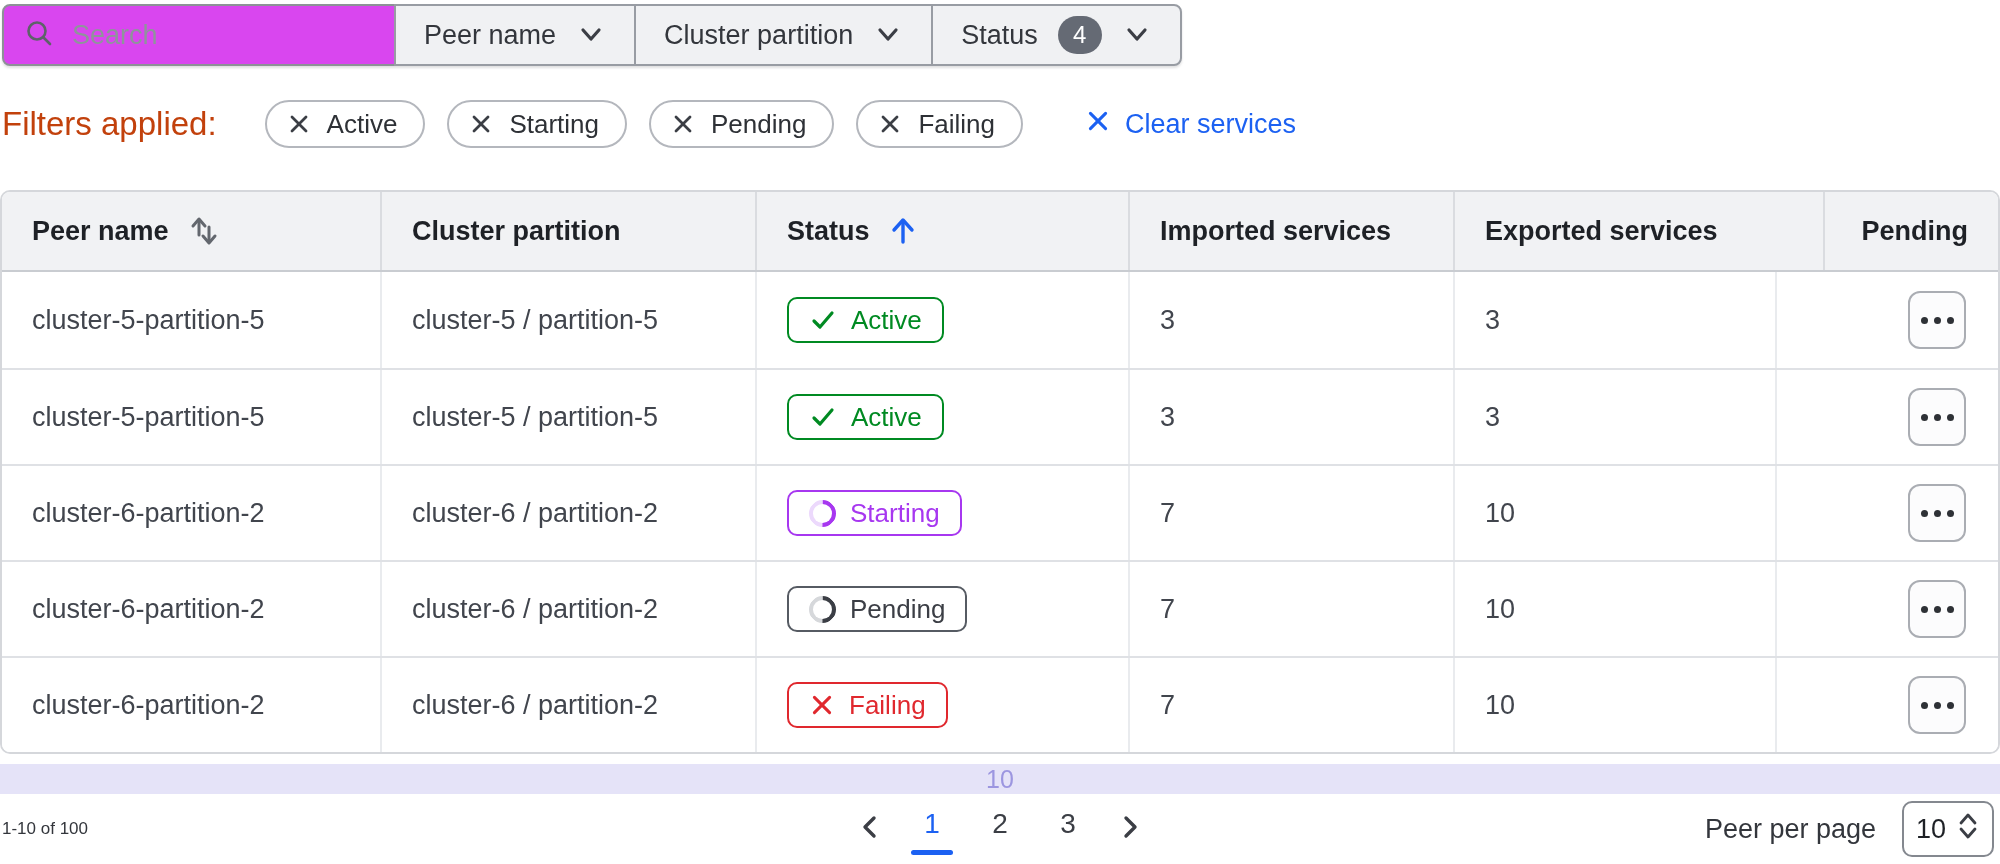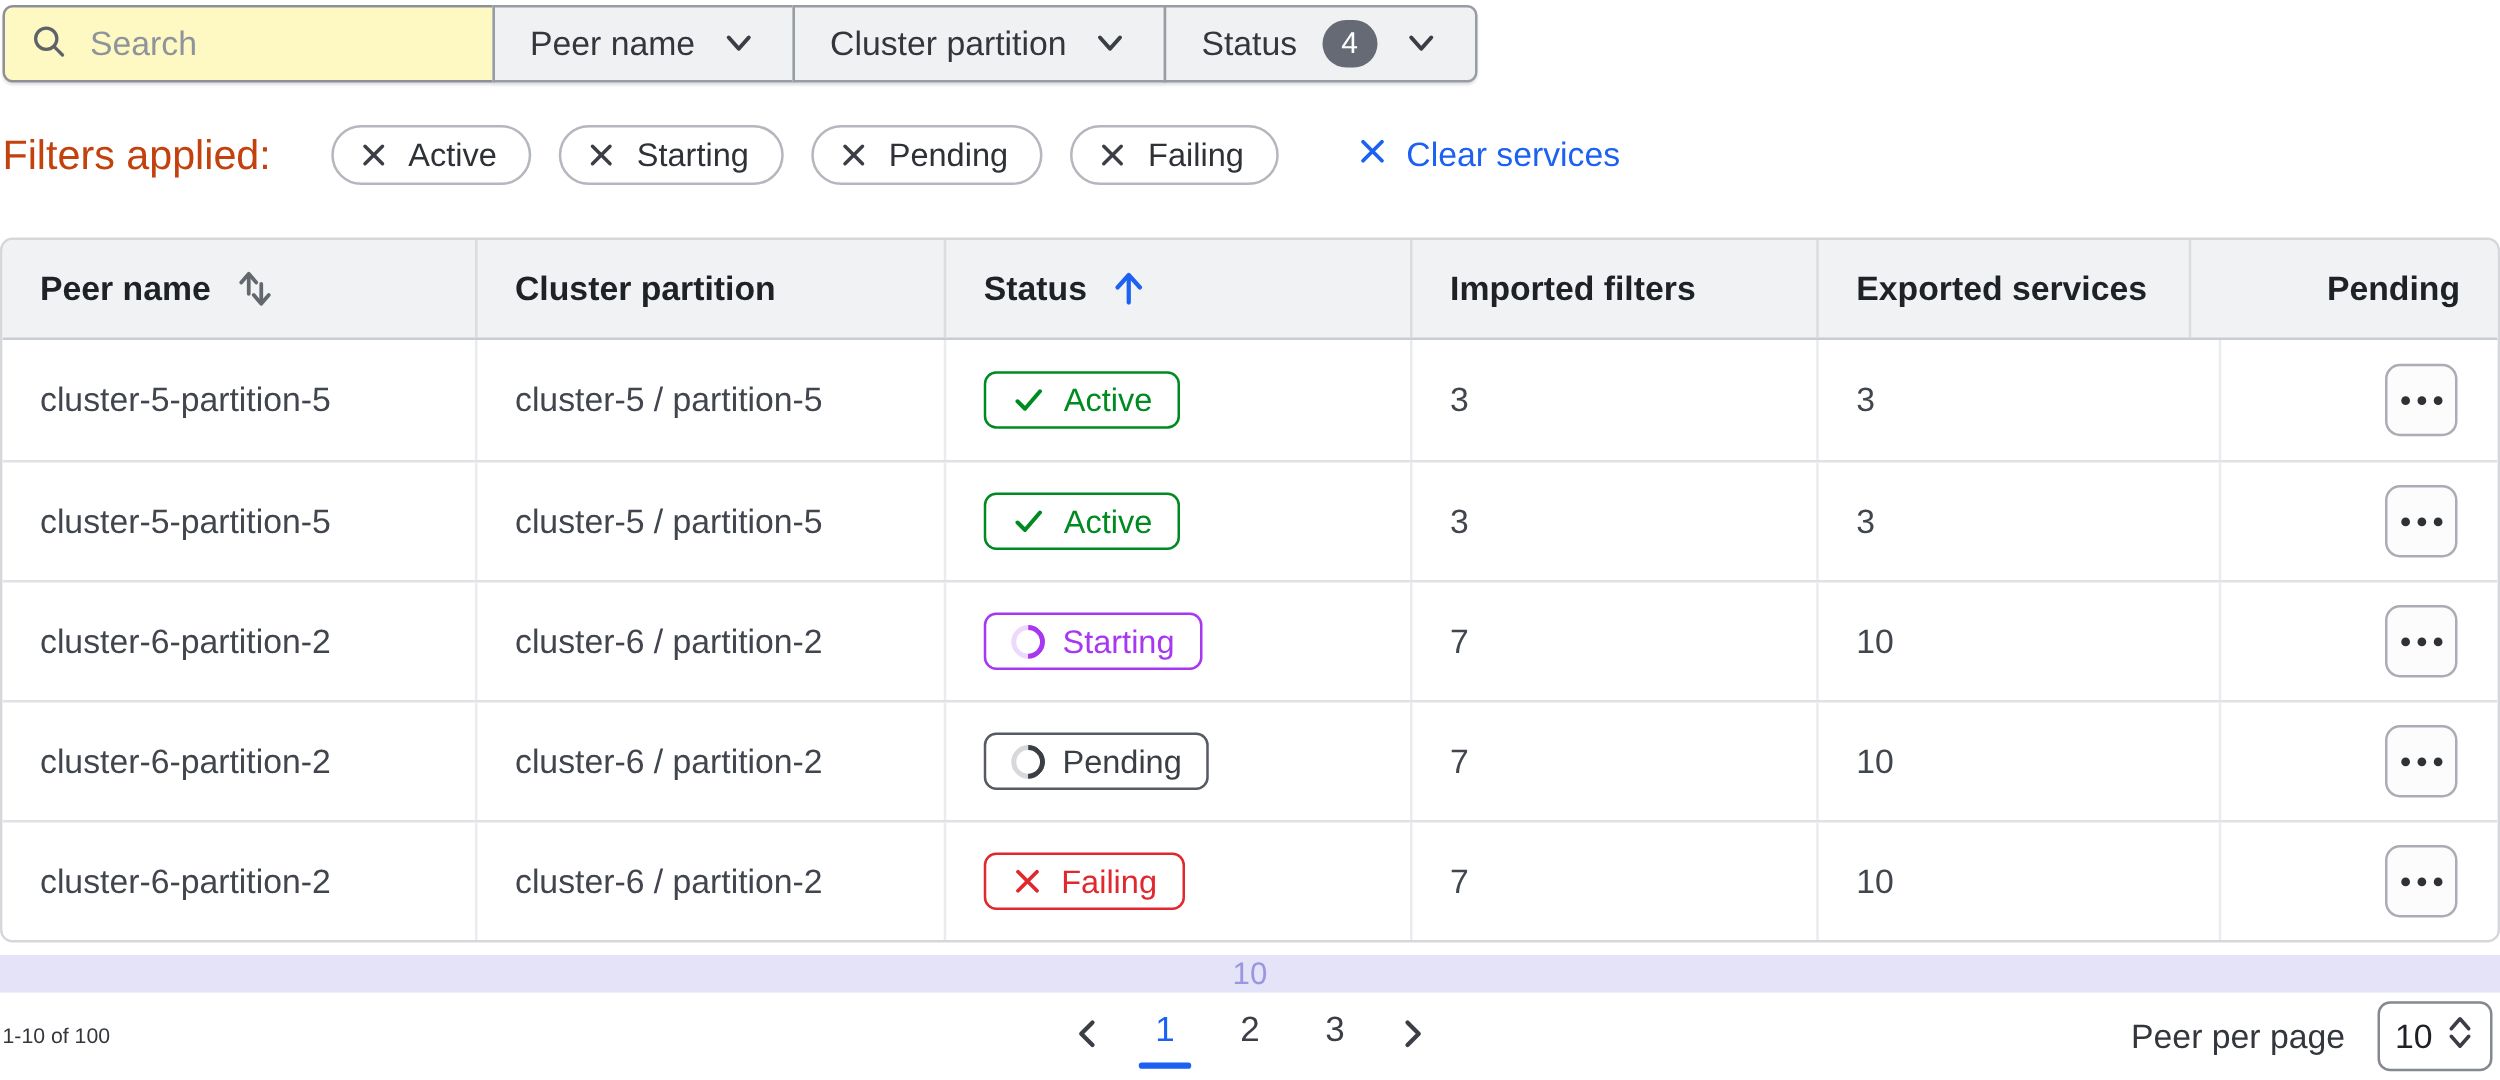--- a/index.html
+++ b/index.html
@@ -13,21 +13,21 @@
   }
 
   
   .toolbar {
     position:absolute; top:4px; left:2px;
     display:flex; align-items:stretch; height:62px;
     filter: drop-shadow(0 2px 1px rgba(60,63,70,0.16));
   }
   .search-box {
     width:394px; display:flex; align-items:center; gap:18px;
-    padding:0 20px; background:#fef9c3;
+    padding:0 20px; background:#d946ef;
     border:2px solid #8d9197; border-radius:8px 0 0 8px;
   }
   .search-input {
     border:none; outline:none; width:100%;
     font-size:27px; color:#33363c; font-family:inherit; background:transparent;
   }
   .search-input::placeholder { color:#8f949b; }
   .dropdown-btn {
     display:flex; align-items:center; gap:20px; padding:0 28px;
     background:#f0f1f3; border:2px solid #989ca3; margin-left:-2px;
@@ -237,23 +237,23 @@
       <div class="th" style="width: 373px; flex: 0 0 auto;">
         <span>Status</span>
         <span style="display:flex">
           <svg width="30" height="32" viewBox="0 0 30 32" fill="none" stroke="#1c61f2" stroke-width="3.4" stroke-linecap="round" stroke-linejoin="round">
             <line x1="15" y1="27" x2="15" y2="8"></line>
             <polyline points="6,15 15,5 24,15"></polyline>
           </svg>
         </span>
       </div>
       <div class="th" style="width: 325px; flex: 0 0 auto;">
-        <span>Imported filters</span>
-      </div>
-      <div class="th" style="width: 298px; flex: 0 0 auto;">
+        <span>Imported services</span>
+      </div>
+      <div class="th" style="width: 370px; flex: 0 0 auto;">
         <span>Exported services</span>
       </div>
       <div class="th right" style="flex: 1 1 0%;">
         <span>Pending</span>
       </div>
     </div>
   <div class="tbody">
       <div class="tr">
         <div class="td" style="width:378px;flex:none">cluster-5-partition-5</div>
         <div class="td" style="width:375px;flex:none">cluster-5 / partition-5</div>

